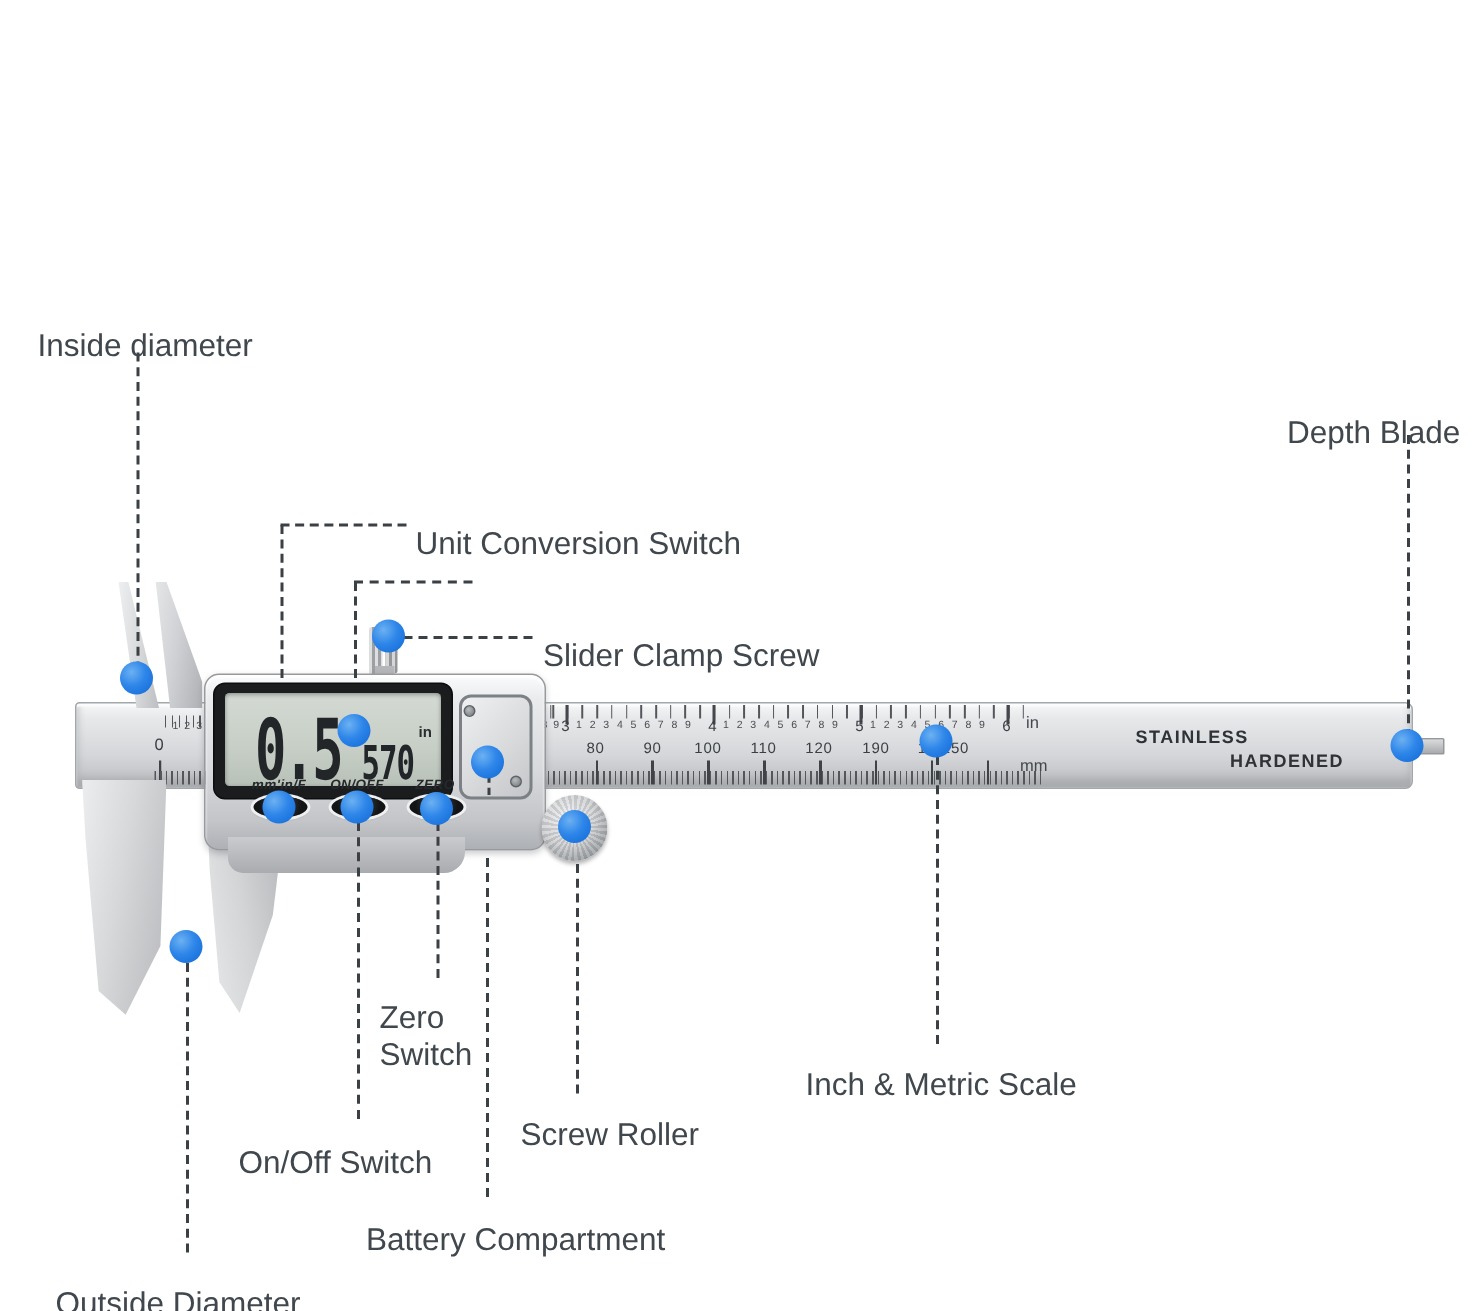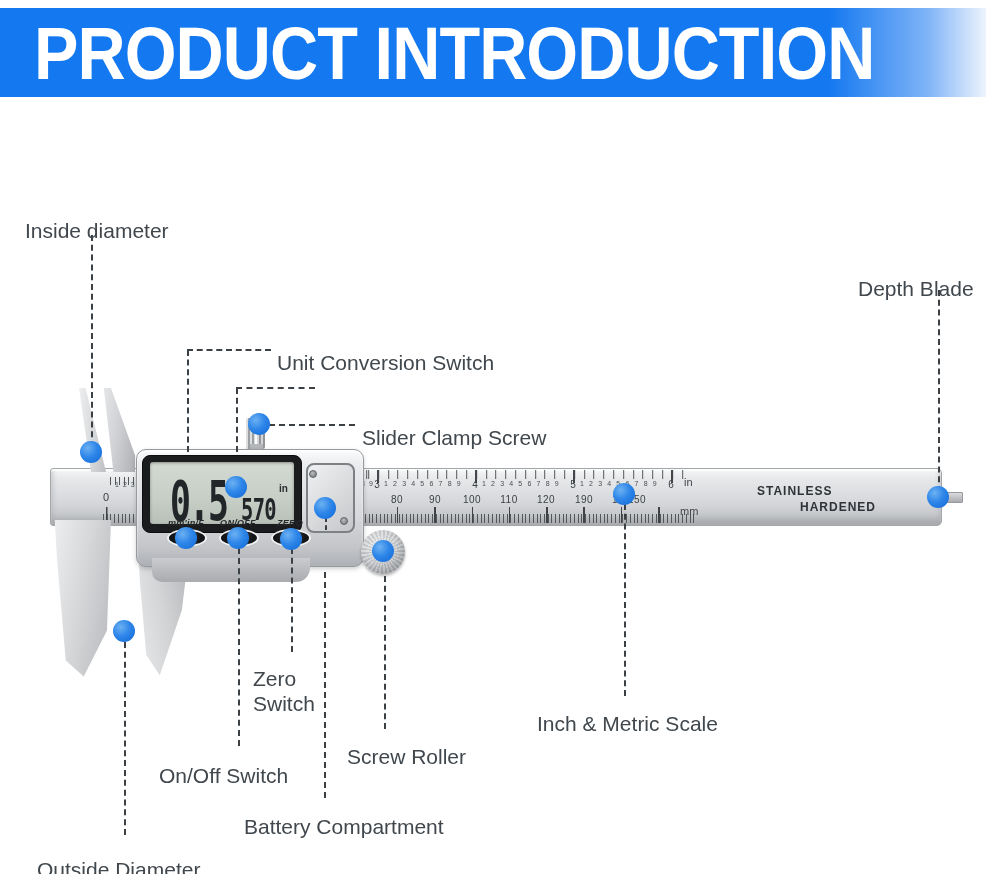--- a/index.html
+++ b/index.html
@@ -57,21 +57,21 @@
     background-image:
       repeating-linear-gradient(to right,#54575a 0 1px,transparent 1px 3.73px),
       repeating-linear-gradient(to right,#3f4246 0 1.5px,transparent 1.5px 37.3px);
     background-size:100% 9px,100% 16px;
     background-position:0px bottom,32px bottom;
     background-repeat:no-repeat,no-repeat;
   }
   .unit-in{ position:absolute; left:684px; top:476px; font-size:11px; color:#43474b; z-index:2; }
   .unit-mm{ position:absolute; left:680px; top:505px; font-size:11px; color:#43474b; z-index:2;text-align:right; }
   .brand-1{ position:absolute; left:757px; top:484px; font-size:12px; font-weight:700; letter-spacing:1px; color:#2f3337; z-index:2; }
-  .brand-2{ position:absolute; left:800px; top:500px; font-size:12px; font-weight:700; letter-spacing:1px; color:#2f3337; z-index:2; }
+  .brand-2{ position:absolute; left:820px; top:500px; font-size:12px; font-weight:700; letter-spacing:1px; color:#2f3337; z-index:2; }
   
   .stub-zero{ position:absolute; left:103px; top:491px; font-size:11px; color:#3b3f43; z-index:2; }
   .stub-top-ticks{
     position:absolute; left:110px; top:477px; width:30px; height:8px; z-index:2;
     background-image:repeating-linear-gradient(to right,#54575a 0 1px,transparent 1px 4.6px);
   }
   .stub-digits{ position:absolute; left:115px; top:481px; font-size:7px; letter-spacing:4px; color:#4a4e52; z-index:2;}
   .stub-bottom-ticks{
     position:absolute; left:103px; top:507px; width:37px; height:16px; z-index:2;
     background-image:
@@ -169,23 +169,20 @@
       repeating-conic-gradient(rgba(0,0,0,0.10) 0 6deg, rgba(255,255,255,0.08) 6deg 12deg),
       radial-gradient(circle at 40% 35%,#f2f3f4 0%,#d2d4d6 45%,#9da0a4 78%,#7f8286 100%);
     box-shadow:0 2px 3px rgba(0,0,0,.3);
   }
 </style>
 </head>
 <body>
 
 <div id="canvas">
 
-  <div class="header-bar">
-    <div class="header-title">PRODUCT INTRODUCTION</div>
-  </div>
 
   <div class="beam"></div>
   <div class="depth-rod"></div>
 
   <div class="ticks-top"></div>
   <div class="inch-major" style="left:377px"></div>
   <div class="inch-major" style="left:475px"></div>
   <div class="inch-major" style="left:573px"></div>
   <div class="inch-major" style="left:671px"></div>
   <div class="minor-digits" style="left:361px;letter-spacing:4px">89</div>

